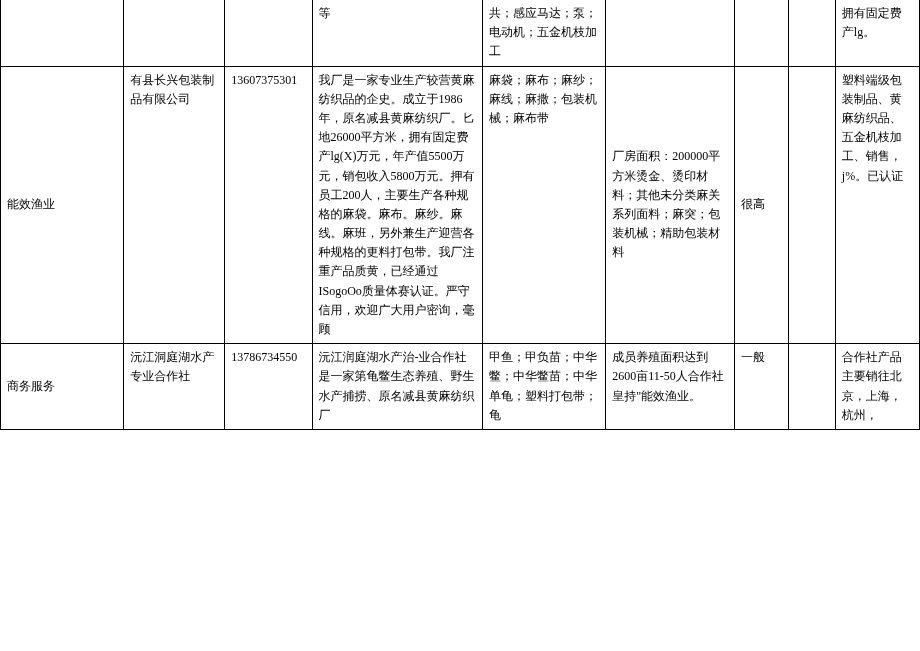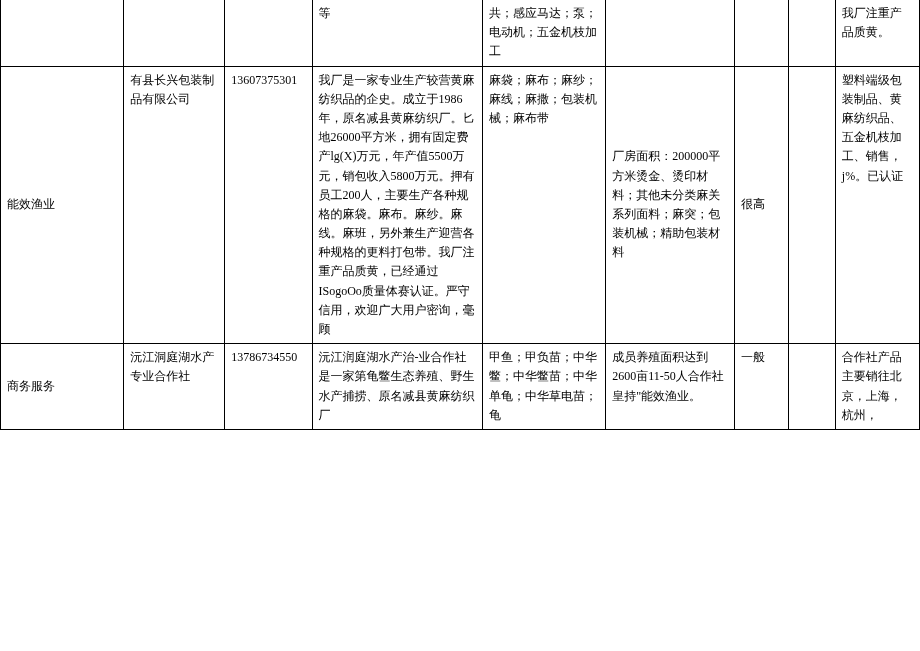--- a/index.html
+++ b/index.html
@@ -66,38 +66,38 @@
   <tbody>
     <tr class="row1">
       <td></td>
       <td></td>
       <td></td>
       <td>等</td>
       <td>共；感应马达；泵；电动机；五金机枝加工</td>
       <td></td>
       <td></td>
       <td></td>
-      <td>我厂注重产品质黄。</td>
+      <td>拥有固定费产lg。</td>
     </tr>
     <tr>
       <td class="center-v">能效渔业</td>
       <td class="right-align">有县长兴包装制品有限公司</td>
       <td>13607375301</td>
       <td class="center-v">我厂是一家专业生产较营黄麻纺织品的企史。成立于1986年，原名减县黄麻纺织厂。匕地26000平方米，拥有固定费产lg(X)万元，年产值5500万元，销包收入5800万元。押有员工200人，主要生产各种规格的麻袋。麻布。麻纱。麻线。麻班，另外兼生产迎营各种规格的更料打包带。我厂注重产品质黄，已经通过ISogoOo质量体赛认证。严守信用，欢迎广大用户密询，毫顾</td>
       <td>麻袋；麻布；麻纱；麻线；麻撒；包装机械；麻布带</td>
       <td class="center-v">厂房面积：200000平方米烫金、烫印材料；其他未分类麻关系列面料；麻突；包装机械；精助包装材料</td>
       <td class="center-v">很高</td>
       <td></td>
       <td>塑料端级包装制品、黄麻纺织品、五金机枝加工、销售，j%。已认证</td>
     </tr>
     <tr>
       <td class="center-v">商务服务</td>
       <td>沅江洞庭湖水产专业合作社</td>
       <td>13786734550</td>
       <td>沅江润庭湖水产治-业合作社是一家第龟鳖生态养殖、野生水产捕捞、原名减县黄麻纺织厂</td>
-      <td>甲鱼；甲负苗；中华鳖；中华鳖苗；中华单龟；中华草电苗；龟</td>
+      <td>甲鱼；甲负苗；中华鳖；中华鳖苗；中华单龟；塑料打包带；龟</td>
       <td>成员养殖面积达到2600亩11-50人合作社皇持"能效渔业。</td>
       <td>一般</td>
       <td></td>
       <td>合作社产品主要销往北京，上海，杭州，</td>
     </tr>
   </tbody>
 </table>
 
 </body></html>

